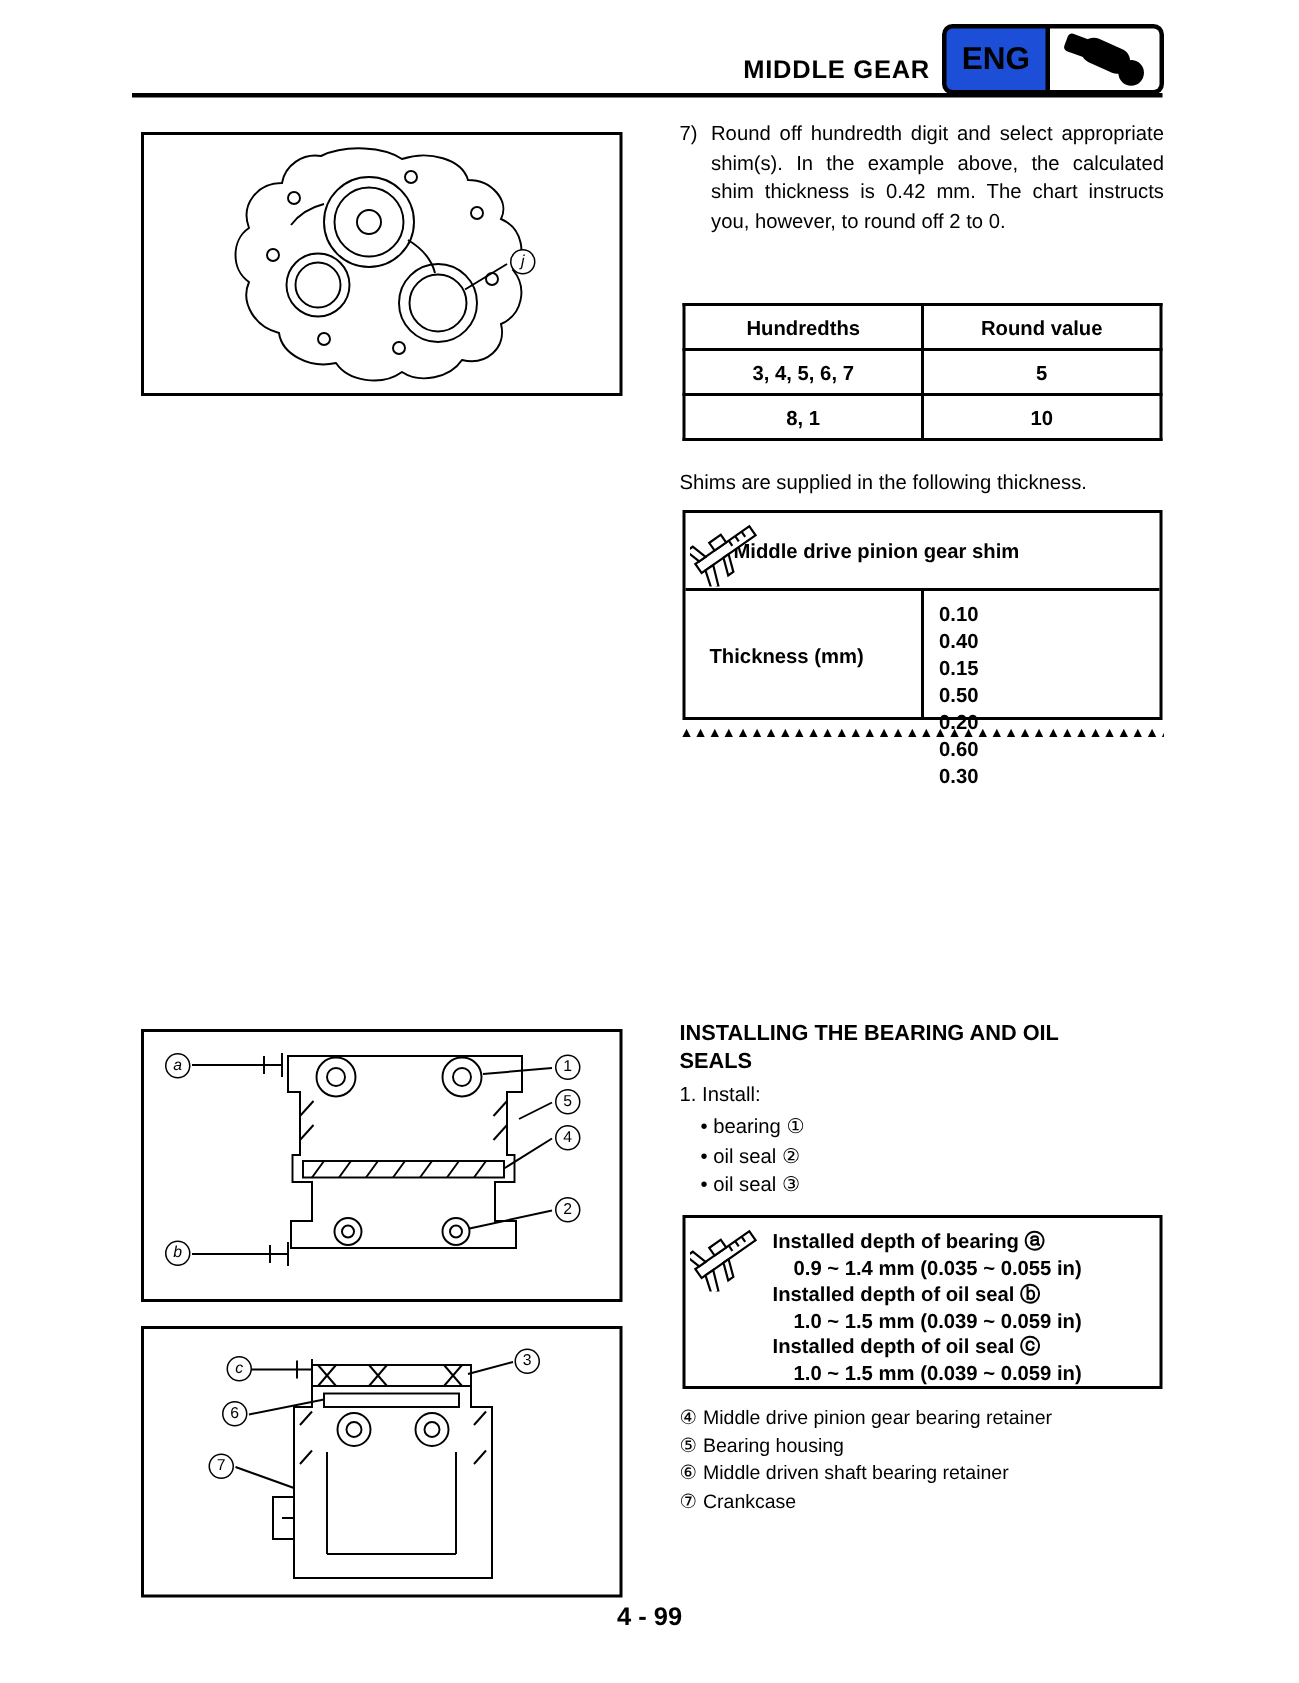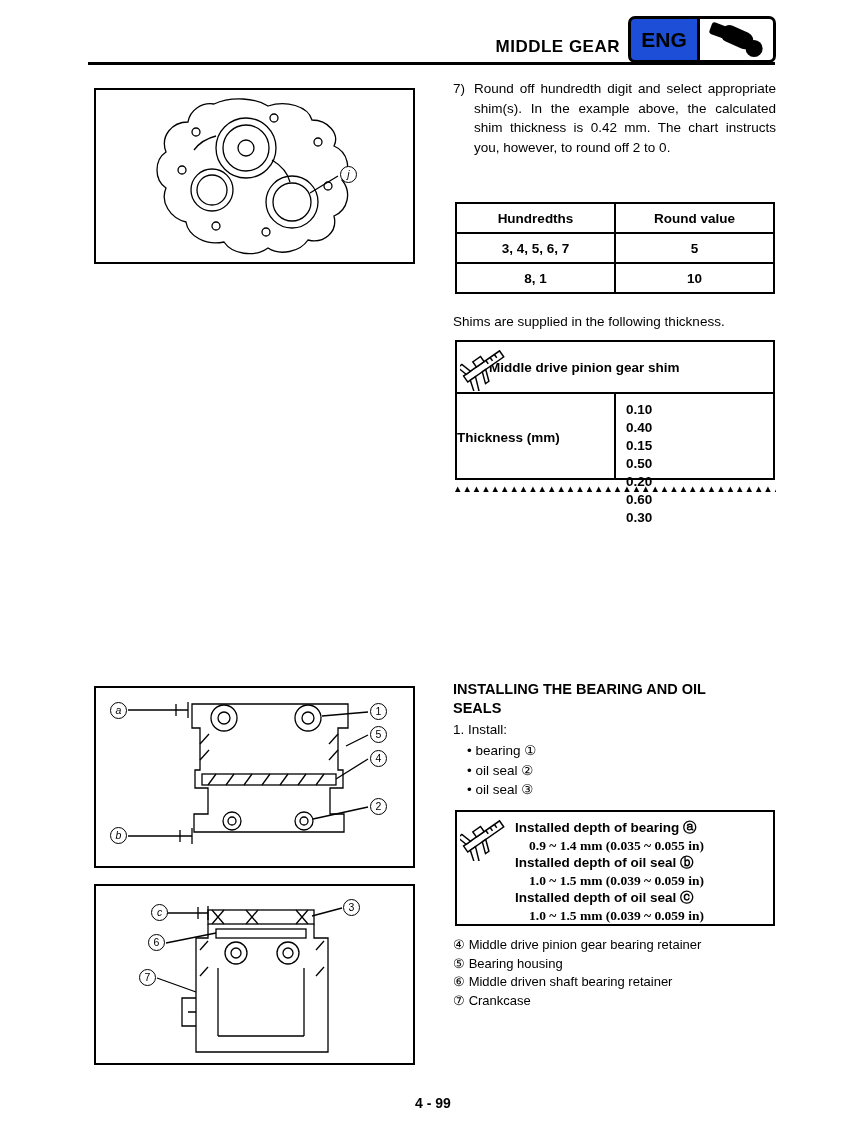--- a/index.html
+++ b/index.html
@@ -37,43 +37,43 @@
   .round-table { position:absolute; left:455px; top:186px; width:320px; border-collapse:collapse; table-layout:fixed;margin-top:16px; }
   .round-table th, .round-table td { border:2px solid #000; font-size:13.5px; font-weight:bold; text-align:center; height:30px; padding:0; }
 
   .shim-note { position:absolute; left:453px; top:314px; font-size:13.5px; }
 
   .spec-box { position:absolute; border:2px solid #000; background:#fff; }
   #shim-spec { left:455px; top:340px; width:320px; height:140px; }
   .shim-title-row { position:absolute; left:0; top:0; width:100%; height:52px; border-bottom:2px solid #000; display:flex; align-items:center; }
   .spec-icon { position:absolute; left:3px; top:3px; width:52px; height:46px; }
   #shim-spec .spec-title { margin-left:32px; font-size:13.5px; font-weight:bold; }
-  .shim-label-cell { position:absolute; left:0; top:52px; width:153px; height:86px; display:flex; align-items:center; padding-left:0; font-size:13.5px; font-weight:bold; }
+  .shim-label-cell { position:absolute; left:0; top:52px; width:153px; height:86px; display:flex; align-items:center; padding-left:16px; font-size:13.5px; font-weight:bold; }
   .shim-values-cell { position:absolute; left:157px; top:52px; width:161px; height:86px; border-left:2px solid #000; padding:7px 0 0 10px; }
   .shim-values-cell .vrow { display:flex; font-size:13.5px; font-weight:bold; line-height:18px;flex-direction:column; }
   .shim-values-cell .vrow span:first-child { width:42px; }
 
   .tri-divider { position:absolute; left:453px; top:483px; width:323px; font-size:9.5px; letter-spacing:0; white-space:nowrap; overflow:hidden; }
 
   .install-heading { position:absolute; left:453px; top:680px; width:300px; font-size:14.5px; font-weight:bold; line-height:19px; }
   .install-step { position:absolute; left:453px; top:722px; font-size:13.5px; }
   .install-bullets { position:absolute; left:467px; top:741px; list-style:none; }
   .install-bullets li { font-size:13.5px; line-height:19.5px; }
   .install-bullets li::before { content:"• "; }
 
   #depth-spec { left:455px; top:810px; width:320px; height:116px; }
   #depth-spec .lines { position:absolute; left:58px; top:7px; width:256px; }
   #depth-spec .lbl { font-size:13.5px; font-weight:bold; line-height:17.5px; }
-  #depth-spec .val { font-size:13.5px; font-weight:bold; line-height:17.5px; margin-left:14px;font-family:Liberation Serif, serif; }
+  #depth-spec .val { font-size:13.5px; font-weight:bold; line-height:17.5px; margin-left:14px; }
 
   .legend { position:absolute; left:453px; top:936px; }
   .legend div { font-size:13px; line-height:18.5px; }
   .legend .cnum { margin-right:4px; }
 
-  .footer { position:absolute; left:0; top:1068px; width:100%; text-align:center; font-size:14px; font-weight:bold;margin-top:27px; }
+  .footer { position:absolute; left:0; top:1068px; width:100%; text-align:center; font-size:17px; font-weight:bold; }
 
   .solid-icon * { fill:#000; stroke:none; }
   .caliper * { fill:#fff; stroke:#000; stroke-width:1.4; }
 </style>
 </head>
 <body>
 
 <div class="page">
 
   <div class="hdr-title">MIDDLE GEAR</div>

